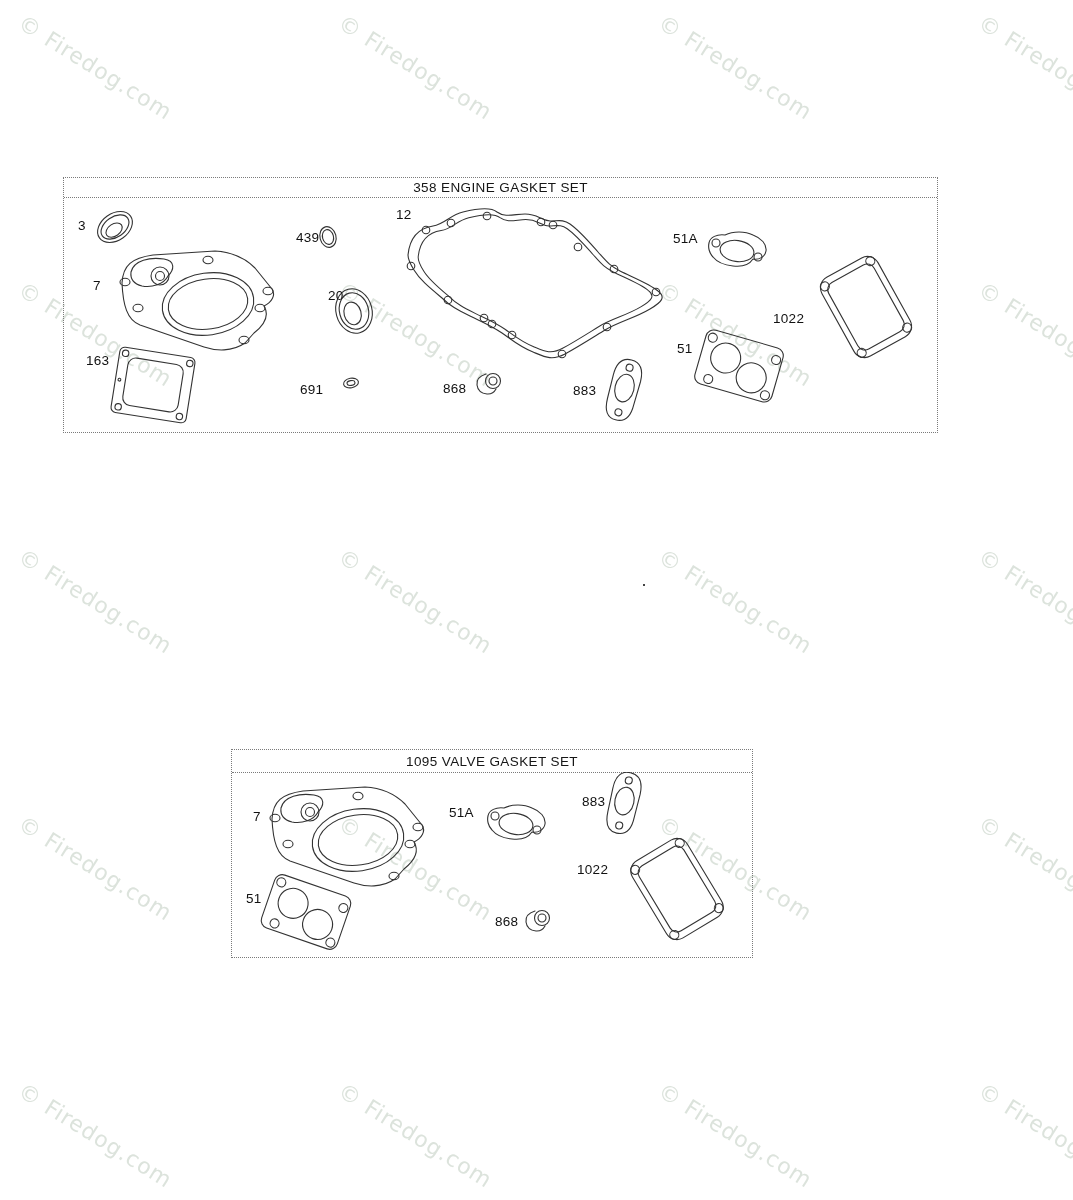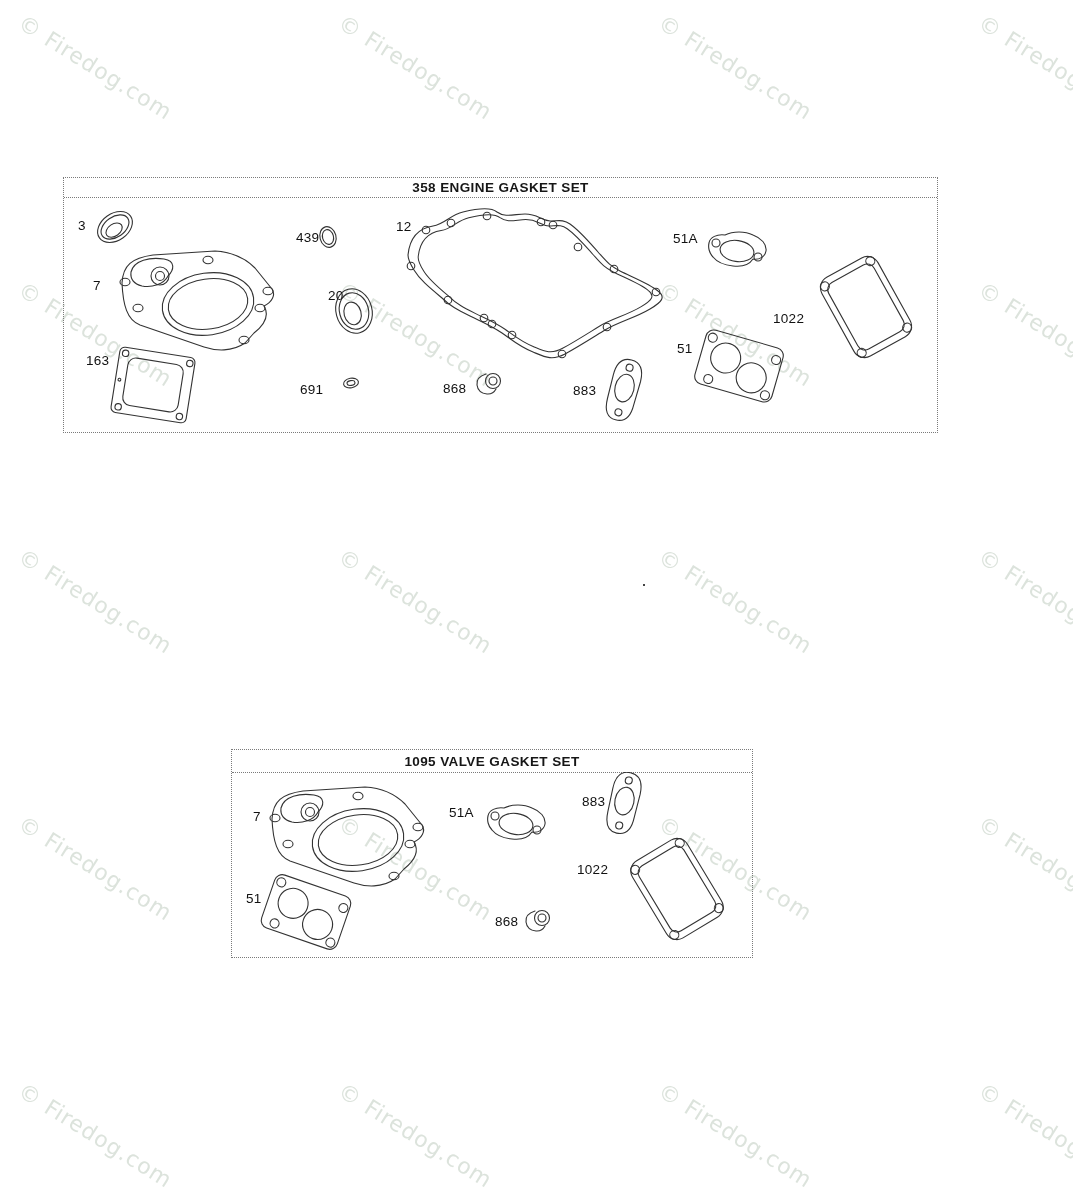--- a/index.html
+++ b/index.html
@@ -7,21 +7,21 @@
        font-family:"Liberation Sans",sans-serif;color:#111;}
 
   
   .wm{position:absolute;white-space:nowrap;font-size:22px;letter-spacing:1px;
       color:#dce3dc;transform:rotate(32deg);transform-origin:0 0;
       font-family:"DejaVu Sans",sans-serif;user-select:none;}
 
   
   .panel{position:absolute;border:1px dotted #7a7a7a;background:transparent;box-sizing:border-box;}
   .panel-header{border-bottom:1px dotted #7a7a7a;display:flex;align-items:center;justify-content:center;
-      font-size:13.5px;letter-spacing:.4px;color:#161616;font-weight:bold;}
+      font-size:13.5px;letter-spacing:.4px;color:#161616;}
   #panel-engine{left:63px;top:177px;width:875px;height:256px;}
   #panel-engine .panel-header{height:19px;}
   #panel-valve{left:231px;top:749px;width:522px;height:209px;}
   #panel-valve .panel-header{height:22px;justify-content:center;}
 
   
   .drawing{position:absolute;}
   #svg-engine{left:63px;top:197px;}
   #svg-valve{left:231px;top:772px;}
   svg .ln{fill:none;stroke:#333;stroke-width:1.1;stroke-linejoin:round;stroke-linecap:round;}
@@ -193,21 +193,21 @@
   <use href="#eg" transform="translate(393,31) rotate(12)"></use>
   <use href="#rg" transform="translate(446,117) rotate(-31)"></use>
 </svg>
 
 <span class="part-label" style="left:78px;top:219px">3</span>
 <span class="part-label" style="left:93px;top:279px">7</span>
 <span class="part-label" style="left:86px;top:354px">163</span>
 <span class="part-label" style="left:296px;top:231px">439</span>
 <span class="part-label" style="left:328px;top:289px">20</span>
 <span class="part-label" style="left:300px;top:383px">691</span>
-<span class="part-label" style="left:396px;top:220px">12</span>
+<span class="part-label" style="left:396px;top:208px">12</span>
 <span class="part-label" style="left:443px;top:382px">868</span>
 <span class="part-label" style="left:573px;top:384px">883</span>
 <span class="part-label" style="left:673px;top:232px">51A</span>
 <span class="part-label" style="left:677px;top:342px">51</span>
 <span class="part-label" style="left:773px;top:312px">1022</span>
 
 <span class="part-label" style="left:253px;top:810px">7</span>
 <span class="part-label" style="left:246px;top:892px">51</span>
 <span class="part-label" style="left:449px;top:806px">51A</span>
 <span class="part-label" style="left:495px;top:915px">868</span>

